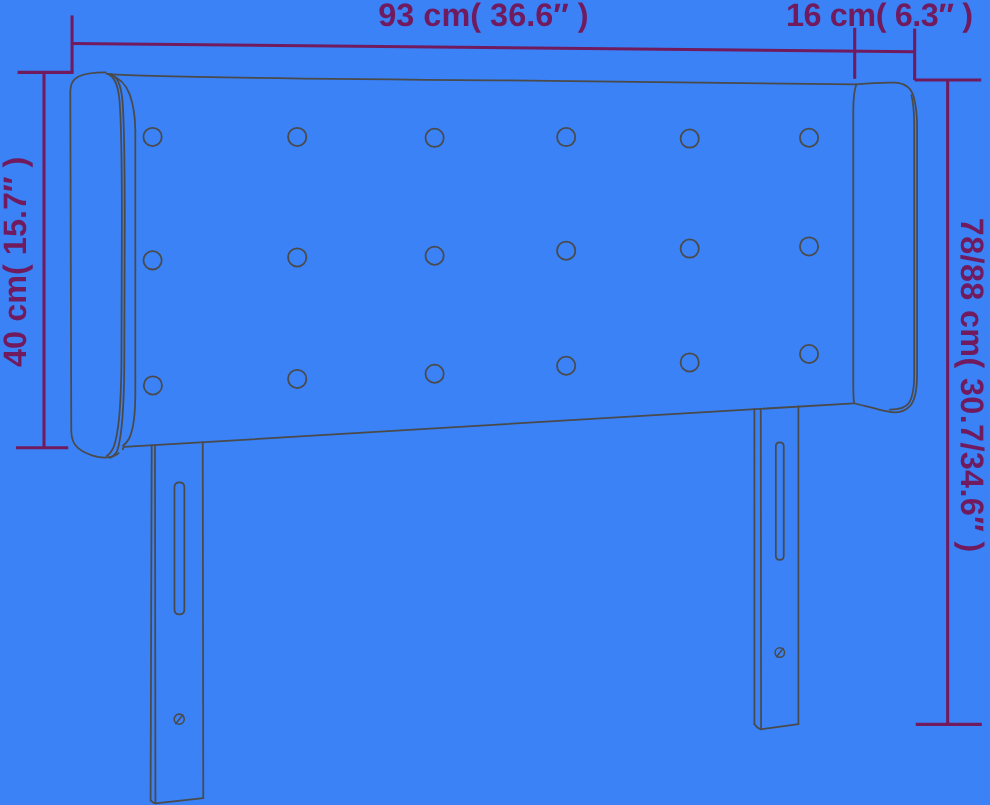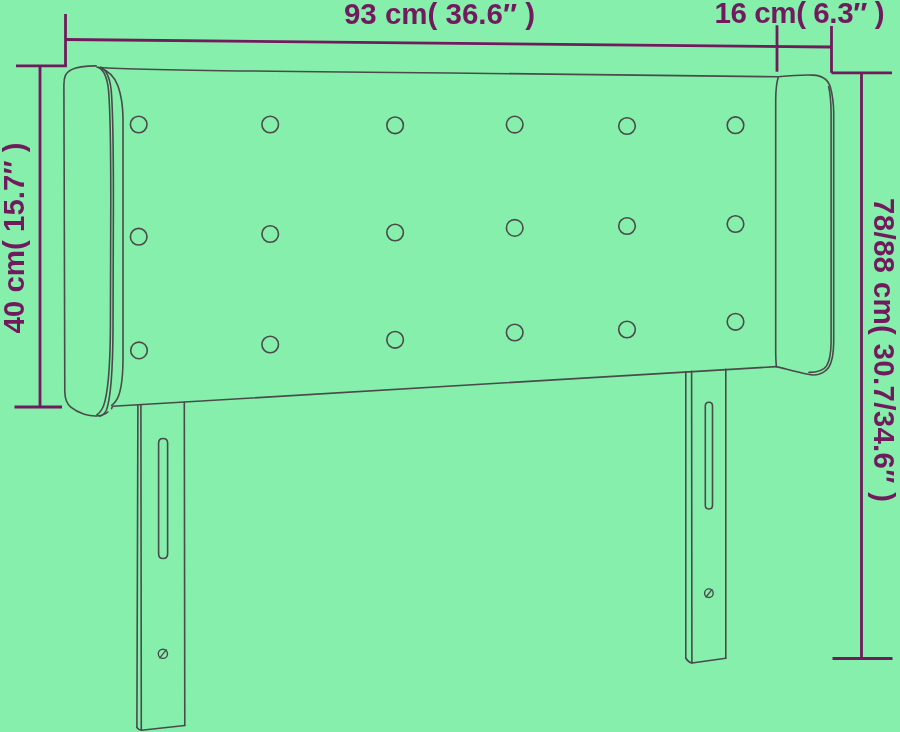--- a/index.html
+++ b/index.html
@@ -1,16 +1,16 @@
 <!DOCTYPE html>
 <html><head>
 <meta charset="utf-8">
 <style>
   html,body{margin:0;padding:0;background:#ffffff;}
-  .page{position:relative;width:900px;height:732px;background:#86efac;overflow:hidden;}
+  .page{position:relative;width:900px;height:732px;background:#3b82f6;overflow:hidden;}
   svg text{font-family:"Liberation Sans",sans-serif;font-weight:bold;fill:#711b5e;}
 </style>
 </head>
 <body>
 
 <div class="page">
 <svg width="900" height="732" viewBox="0 0 900 732" xmlns="http://www.w3.org/2000/svg">
 
   <g stroke="#4a4a4a" stroke-width="1.6" fill="none" stroke-linecap="round" stroke-linejoin="round">
 

